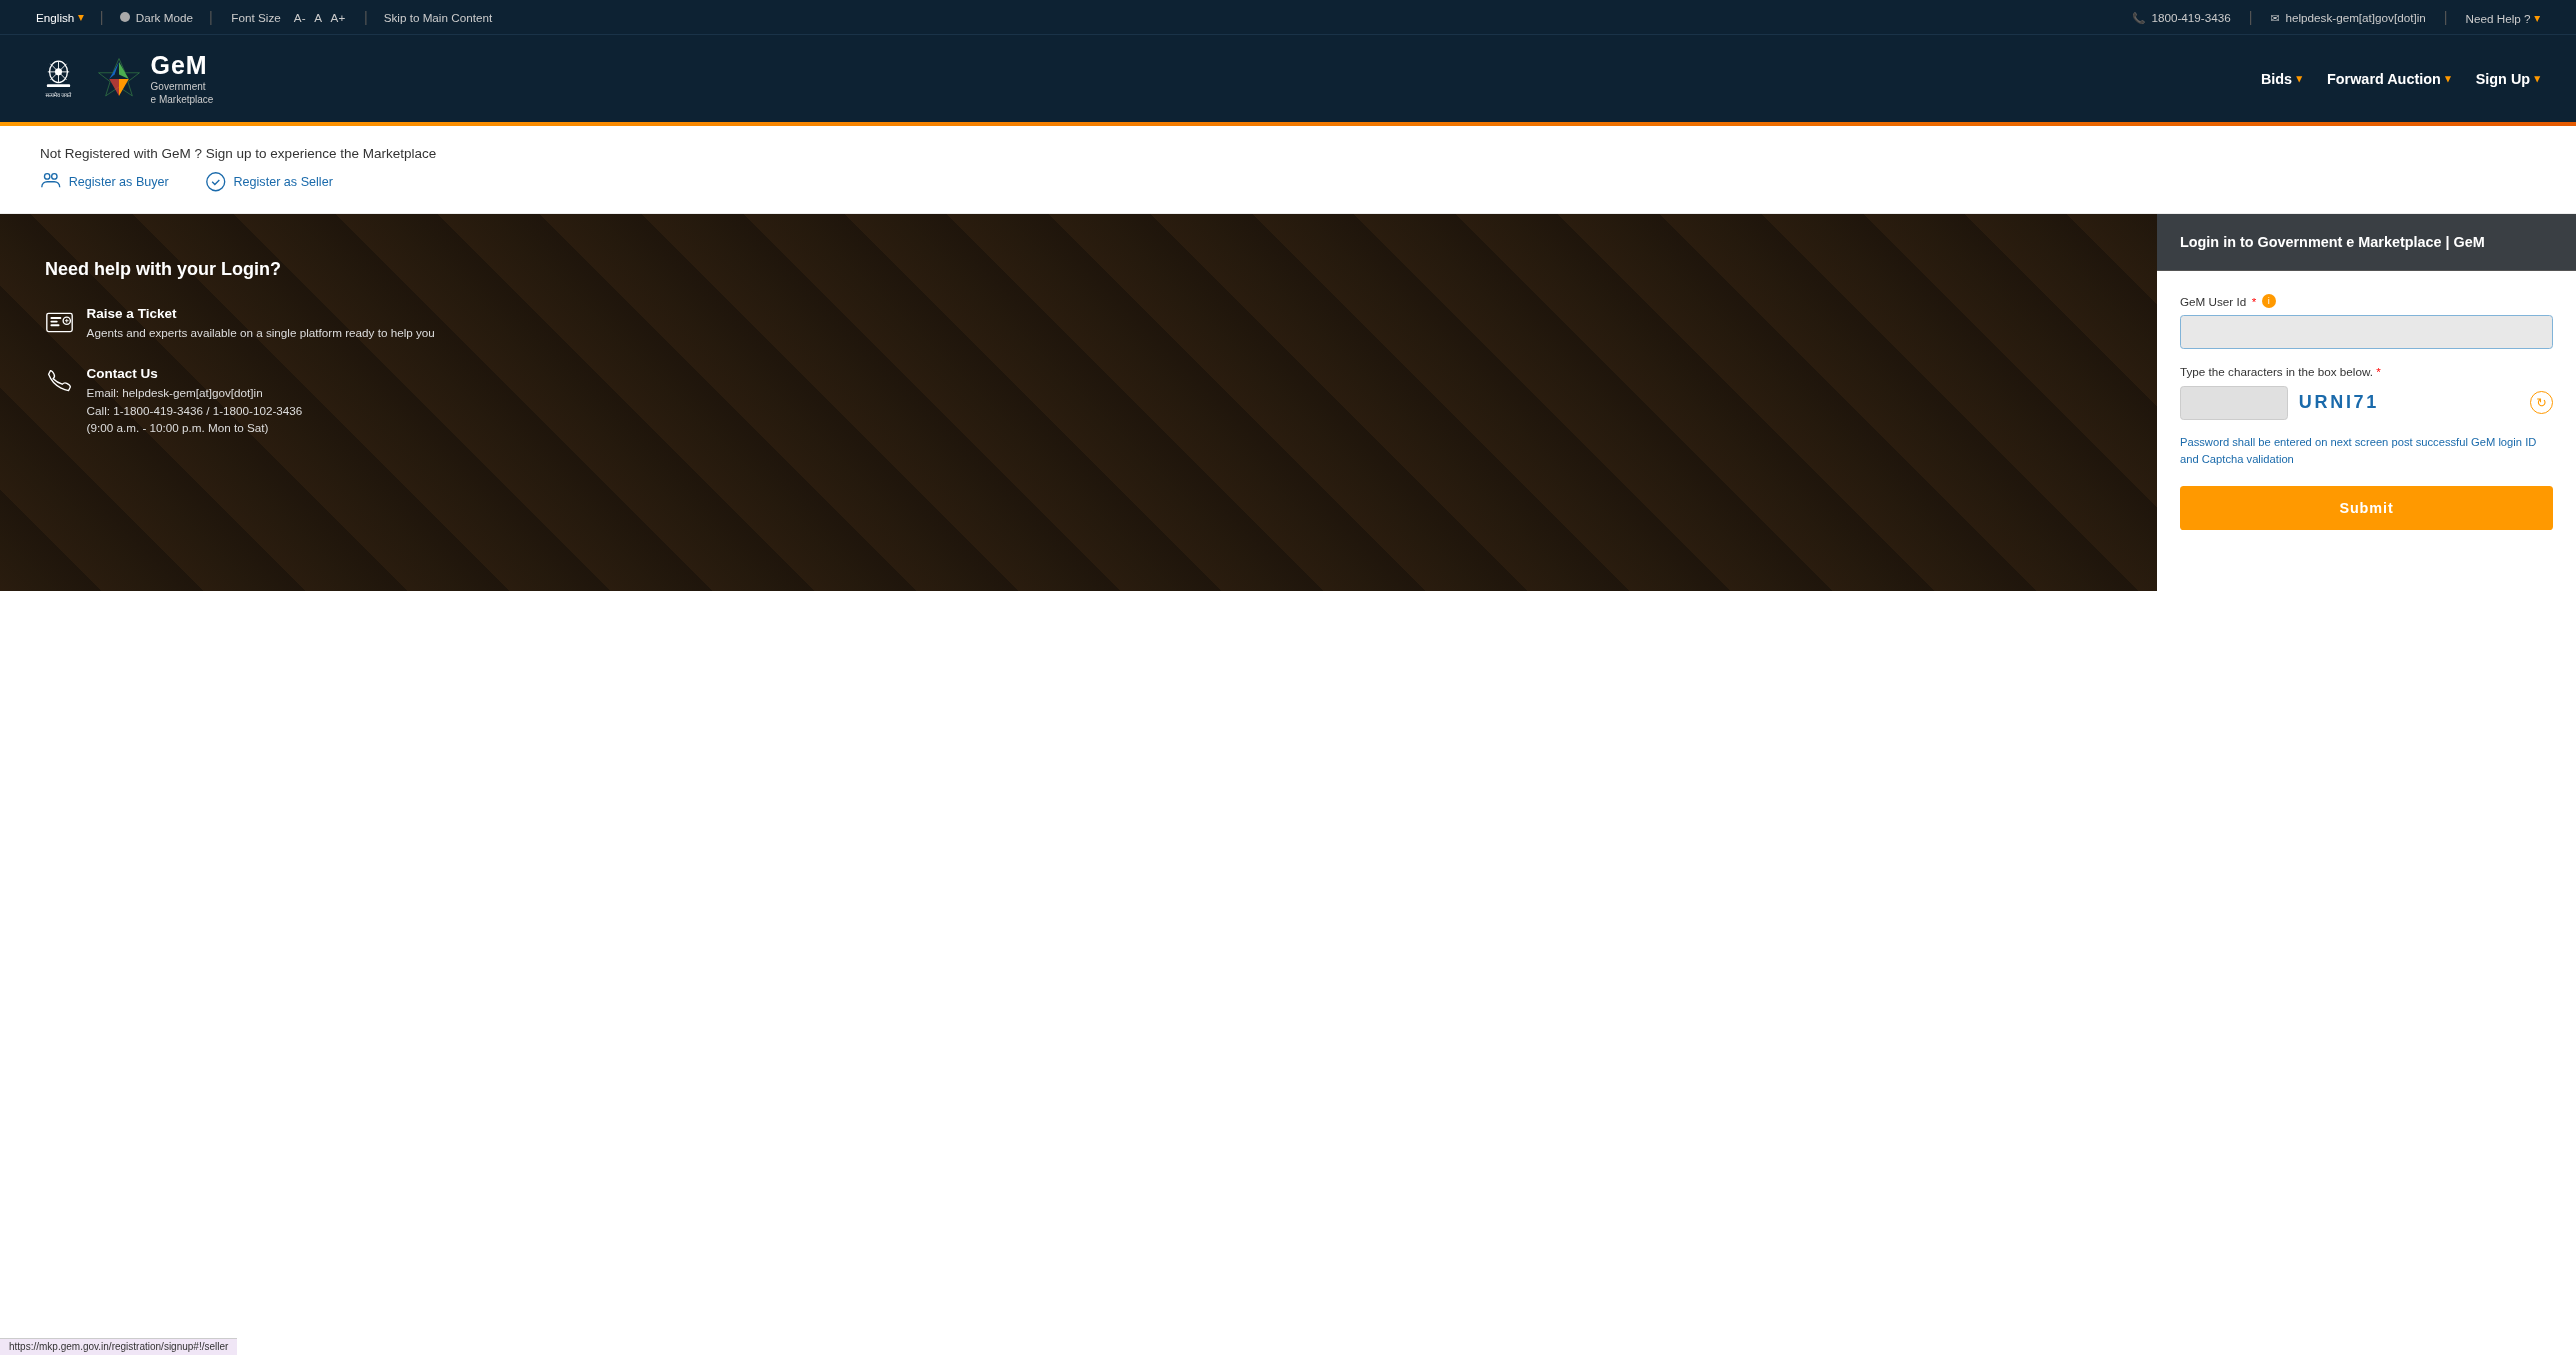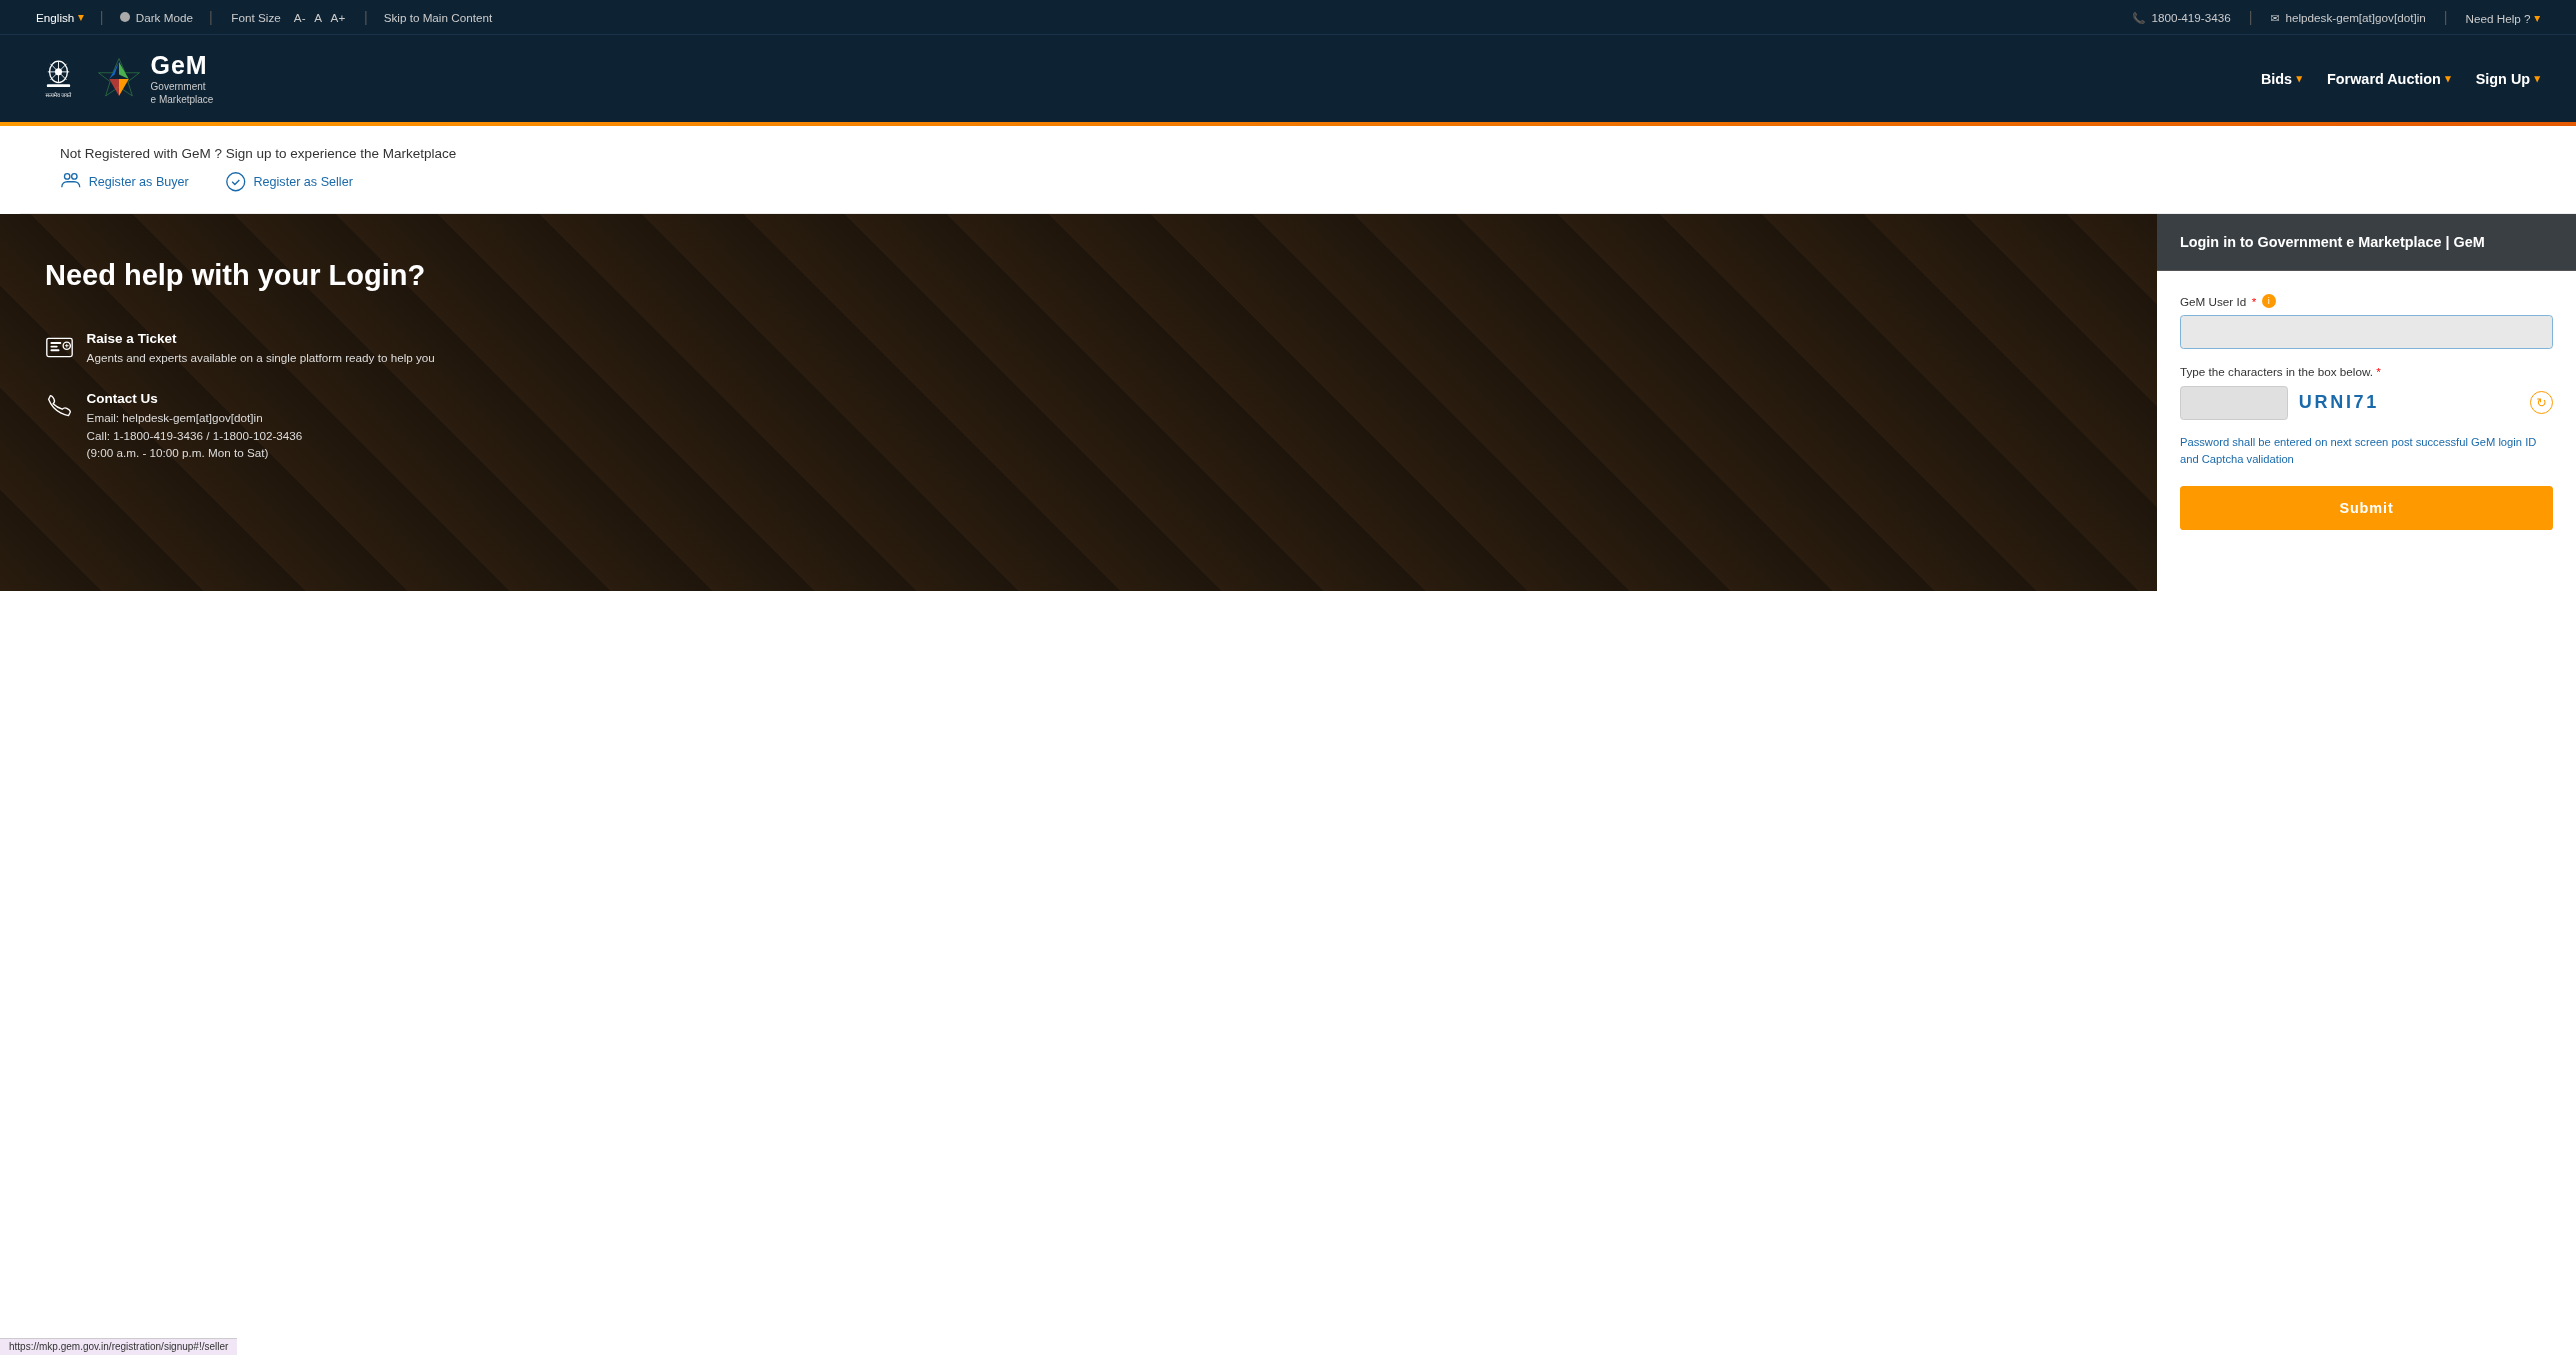--- a/index.html
+++ b/index.html
@@ -133,21 +133,20 @@
     }
 
     
     .register-bar {
       background: #fff;
       padding: 20px 40px;
       border-bottom: 0.9px solid #eee;
       display: flex;
       align-items: center;
       justify-content: space-between;
-      margin-left: 20px;
     }
     .register-bar-left {}
     .register-text {
       color: #333;
       font-size: 13.5px;
       margin-bottom: 10.8px;
     }
     .register-links {
       display: flex;
       gap: 36px;
@@ -183,23 +182,23 @@
 
     
     .left-content {
       position: relative;
       z-index: 2;
       padding: 45px 45px;
       flex: 1;
       color: #fff;
     }
     .help-title {
-      font-size: 29px;
+      font-size: 18px;
       font-weight: bold;
-      margin-bottom: 39px;
+      margin-bottom: 26px;
     }
     .help-item {
       display: flex;
       align-items: flex-start;
       gap: 12.6px;
       margin-bottom: 23px;
     }
     .help-item-icon {
       font-size: 23px;
       margin-top: 1.8px;

